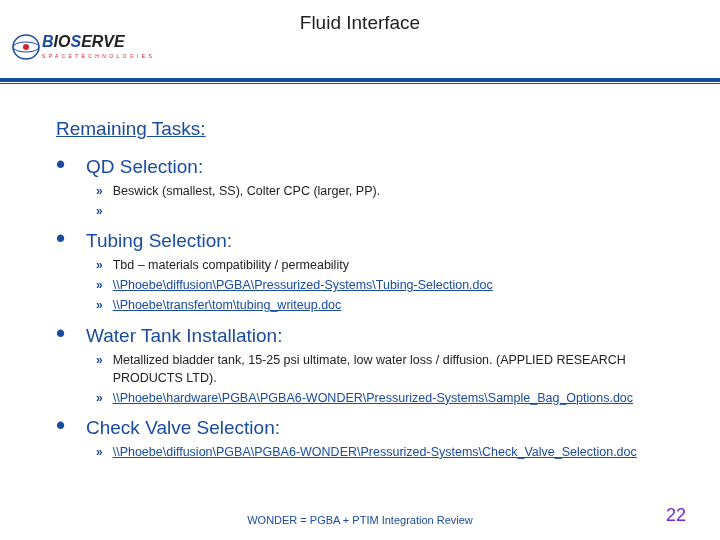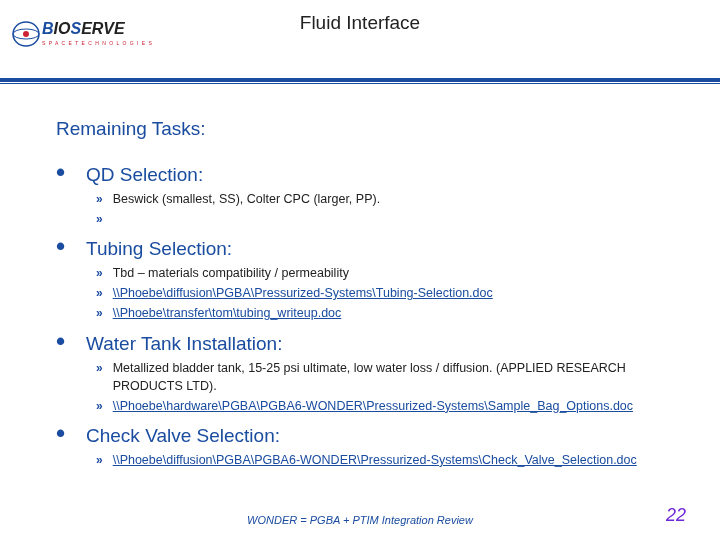--- a/index.html
+++ b/index.html
@@ -10,21 +10,21 @@
       background: #fff;
       position: relative;
       overflow: hidden;
     }
     .header {
       position: relative;
       height: 90px;
     }
     .logo {
       position: absolute;
-      top: 12px;
+      top: 25px;
       left: 12px;
       height: 44px;
     }
     .logo svg { display: block; }
     .title {
       text-align: center;
       font-size: 19px;
       color: #222;
       padding-top: 12px;
       font-weight: normal;
@@ -44,22 +44,23 @@
       height: 1px;
       background: #1a4ca0;
       margin-top: 1px;
     }
     .content {
       padding: 28px 56px 0 56px;
     }
     .section-title {
       color: #1a4ca0;
       font-size: 19px;
-      margin-bottom: 24px;
+      margin-bottom: 16px;
       font-weight: normal;
+      text-decoration: underline;
     }
     .bullet-item {
       display: flex;
       align-items: baseline;
       margin-bottom: 4px;
     }
     .bullet-dot {
       color: #1a4ca0;
       font-size: 26px;
       line-height: 0.6;
@@ -102,21 +103,20 @@
     }
     .footer {
       position: absolute;
       bottom: 14px;
       left: 0;
       right: 0;
       display: flex;
       align-items: center;
       justify-content: center;
       padding: 0 34px;
-      font-style: italic;
     }
     .footer-text {
       font-size: 11px;
       color: #1a4ca0;
     }
     .page-num {
       position: absolute;
       right: 34px;
       bottom: 0;
       color: #6d28d9;

